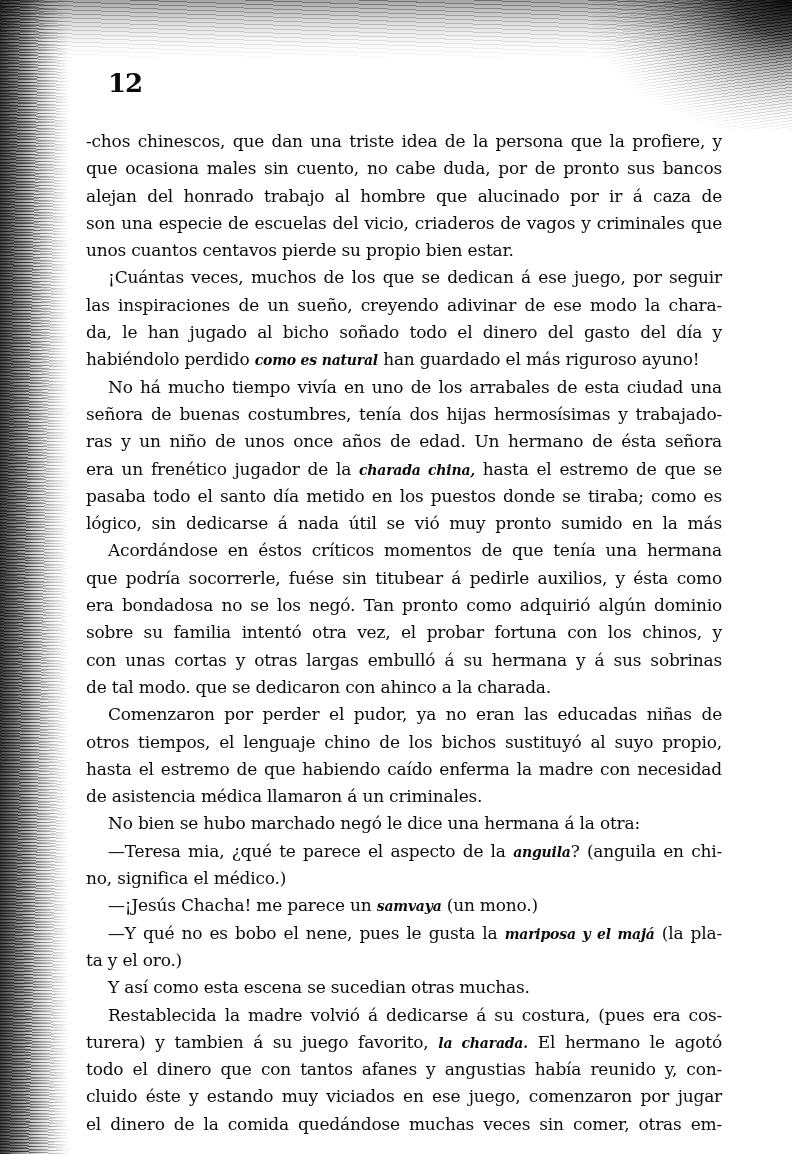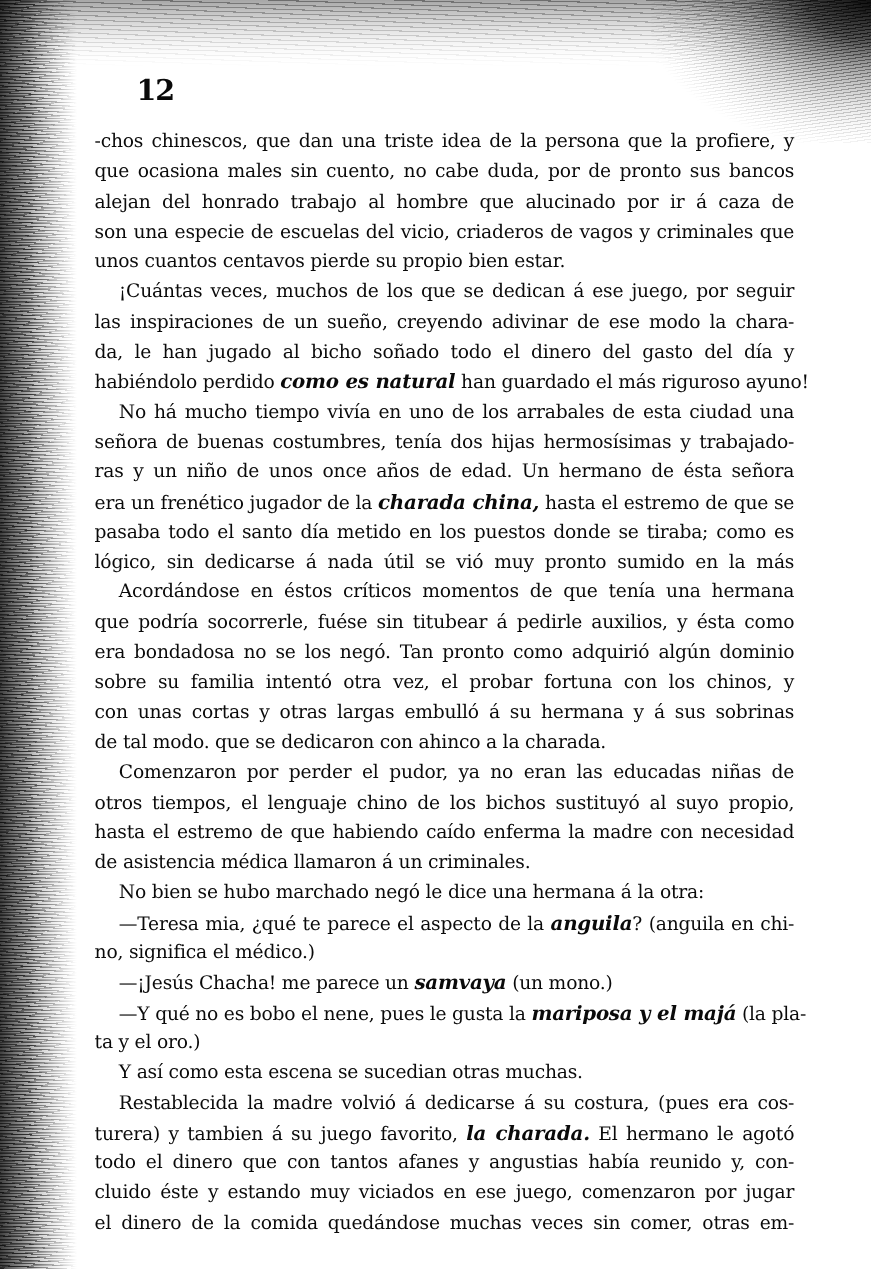--- a/index.html
+++ b/index.html
@@ -28,35 +28,35 @@
   }
   .edge-topright {
     position: absolute; right: 0; top: 0; width: 200px; height: 130px;
     background:
       repeating-linear-gradient(-8deg, rgba(0,0,0,0.6) 0 1px, transparent 1px 3px),
       radial-gradient(ellipse at top right, rgba(0,0,0,0.9), rgba(0,0,0,0) 70%);
     -webkit-mask-image: radial-gradient(ellipse at top right, #000 20%, transparent 75%);
             mask-image: radial-gradient(ellipse at top right, #000 20%, transparent 75%);
   }
   .page-number {
-    position: absolute; left: 124px; top: 68px;
+    position: absolute; left: 108px; top: 68px;
     font-size: 26px; font-weight: bold; letter-spacing: -1px;
   }
   .text-block {
-    position: absolute; left: 86px; top: 116px; width: 636px;
+    position: absolute; left: 86px; top: 128px; width: 636px;
   }
   .line {
     height: 27.3px; line-height: 27.3px;
     font-size: 17px; white-space: nowrap;
     text-align: justify; text-align-last: justify;
     letter-spacing: -0.2px;
   }
   .line.indent { padding-left: 22px; }
   .line.last { text-align-last: left; }
-  .line i { font-style: italic; font-weight: bold; font-size: 18px; }
+  .line i { font-style: italic; font-weight: bold; font-size: 14px; }
 </style>
 </head>
 <body>
 
 <div class="edge-left"></div>
 <div class="edge-top"></div>
 <div class="edge-topright"></div>
 
 <div class="page-number">12</div>
 

